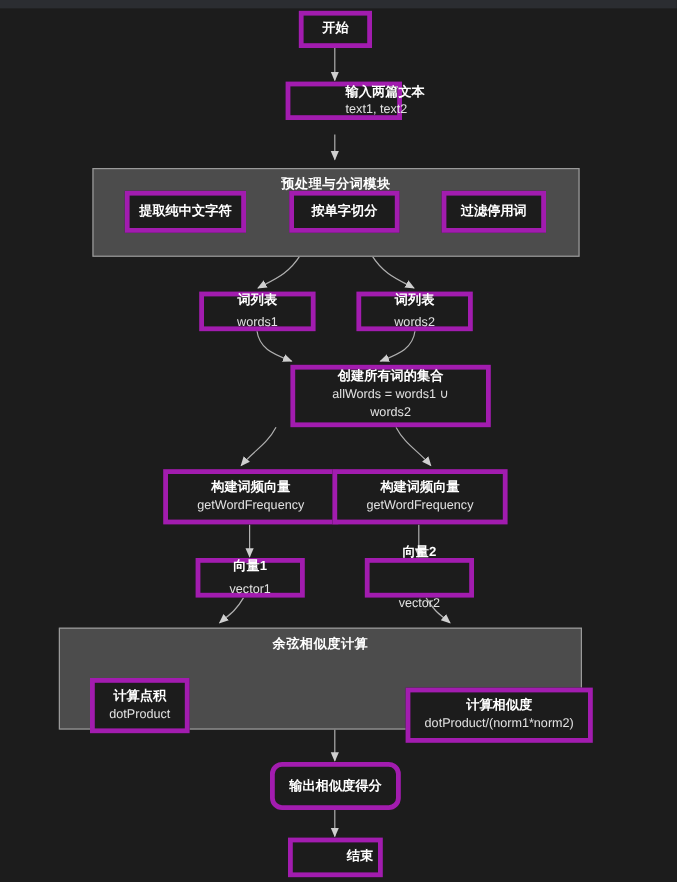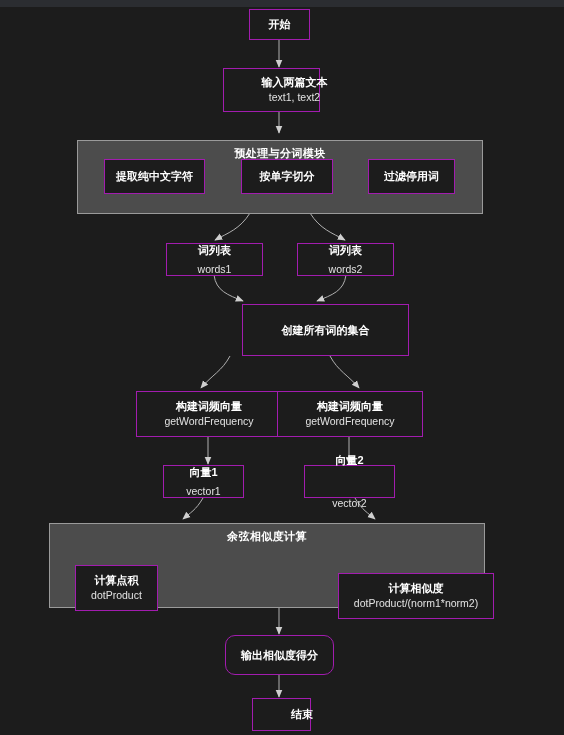--- a/index.html
+++ b/index.html
@@ -31,25 +31,24 @@
     position:absolute;left:0;top:5px;width:100%;
     text-align:center;
     color:#ffffff;
     font-size:11px;
     font-weight:bold;
     letter-spacing:.4px;
   }
   .node{
     position:absolute;
     background:#1c1c1c;
-    border:1px solid #a21caf;
+    border:4px solid #a21caf;
     box-sizing:border-box;
     display:flex;
     flex-direction:column;
-    align-items:center;
     justify-content:center;
     color:#e6e6e6;
     text-align:center;
     line-height:1.35;
   }
   .node .l1{
     font-size:11px;
     font-weight:bold;
     color:#ffffff;
     white-space:nowrap;
@@ -103,21 +102,21 @@
   </div>
 
   <div class="cluster" style="left:49px;top:516px;width:436px;height:85px;">
     <div class="cluster-title">余弦相似度计算</div>
   </div>
 
   <div class="node" style="left:249px;top:2px;width:61px;height:31px;">
     <div class="l1">开始</div>
   </div>
 
-  <div class="node" style="left:223px;top:61px;width:97px;height:44px;padding-left:46px;">
+  <div class="node" style="left:238px;top:61px;width:97px;height:32px;padding-left:46px;">
     <div class="l1">输入两篇文本</div>
     <div class="l2">text1, text2</div>
   </div>
 
   <div class="node" style="left:104px;top:152px;width:101px;height:35px;">
     <div class="l1">提取纯中文字符</div>
   </div>
 
   <div class="node" style="left:368px;top:152px;width:87px;height:35px;">
     <div class="l1">过滤停用词</div>
@@ -132,33 +131,34 @@
     <div class="l2">words1</div>
   </div>
 
   <div class="node inline" style="left:297px;top:236px;width:97px;height:33px;">
     <div class="l1">词列表</div>
     <div class="l2">words2</div>
   </div>
 
   <div class="node wrap" style="left:196px;top:297px;width:167px;height:52px;padding:0 14px;margin-left:46px;">
     <div class="l1">创建所有词的集合</div>
+    <div class="l2">allWords = words1 ∪ words2</div>
   </div>
 
   <div class="node" style="left:136px;top:384px;width:146px;height:46px;">
     <div class="l1">构建词频向量</div>
     <div class="l2">getWordFrequency</div>
   </div>
 
   <div class="node" style="left:277px;top:384px;width:146px;height:46px;">
     <div class="l1">构建词频向量</div>
     <div class="l2">getWordFrequency</div>
   </div>
 
-  <div class="node inline" style="left:163px;top:458px;width:81px;height:33px;">
+  <div class="node inline" style="left:163px;top:458px;width:91px;height:33px;">
     <div class="l1">向量1</div>
     <div class="l2">vector1</div>
   </div>
 
   <div class="node inline" style="left:304px;top:458px;width:91px;height:33px;gap:28px;">
     <div class="l1">向量2</div>
     <div class="l2">vector2</div>
   </div>
 
   <div class="node" style="left:75px;top:558px;width:83px;height:46px;">
@@ -169,17 +169,17 @@
 
   <div class="node" style="left:338px;top:566px;width:156px;height:46px;">
     <div class="l1">计算相似度</div>
     <div class="l2">dotProduct/(norm1*norm2)</div>
   </div>
 
   <div class="node" style="left:225px;top:628px;width:109px;height:40px;border-radius:10px;">
     <div class="l1">输出相似度得分</div>
   </div>
 
-  <div class="node" style="left:252px;top:691px;width:59px;height:33px;padding-left:41px;">
+  <div class="node" style="left:240px;top:691px;width:79px;height:33px;padding-left:41px;">
     <div class="l1">结束</div>
   </div>
 
 </div>
 
 </body></html>

